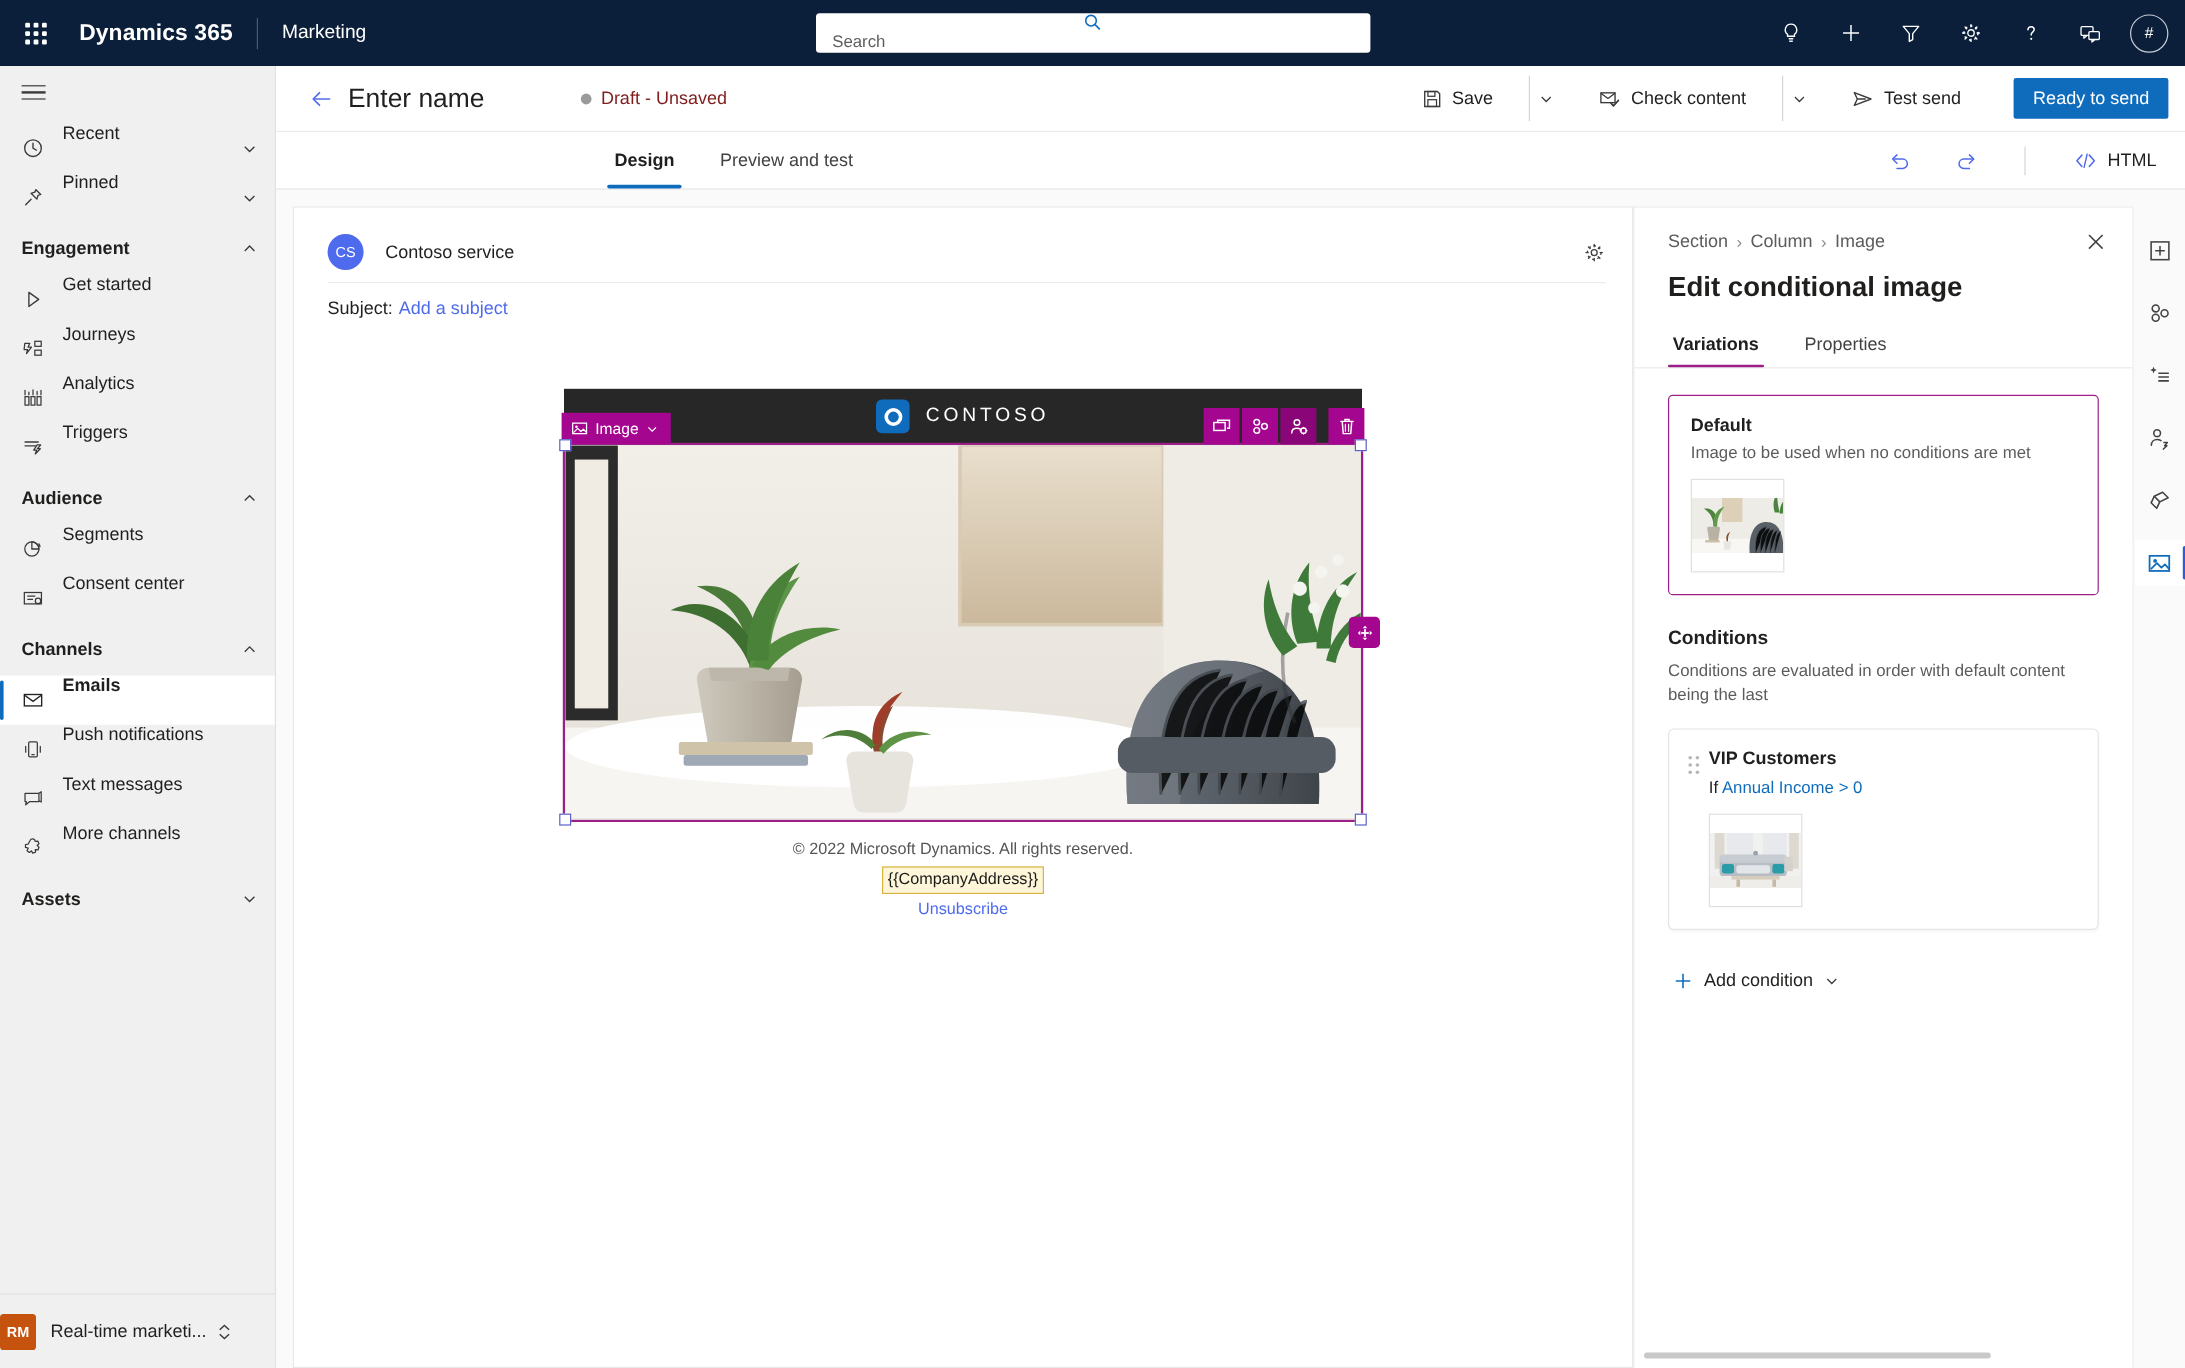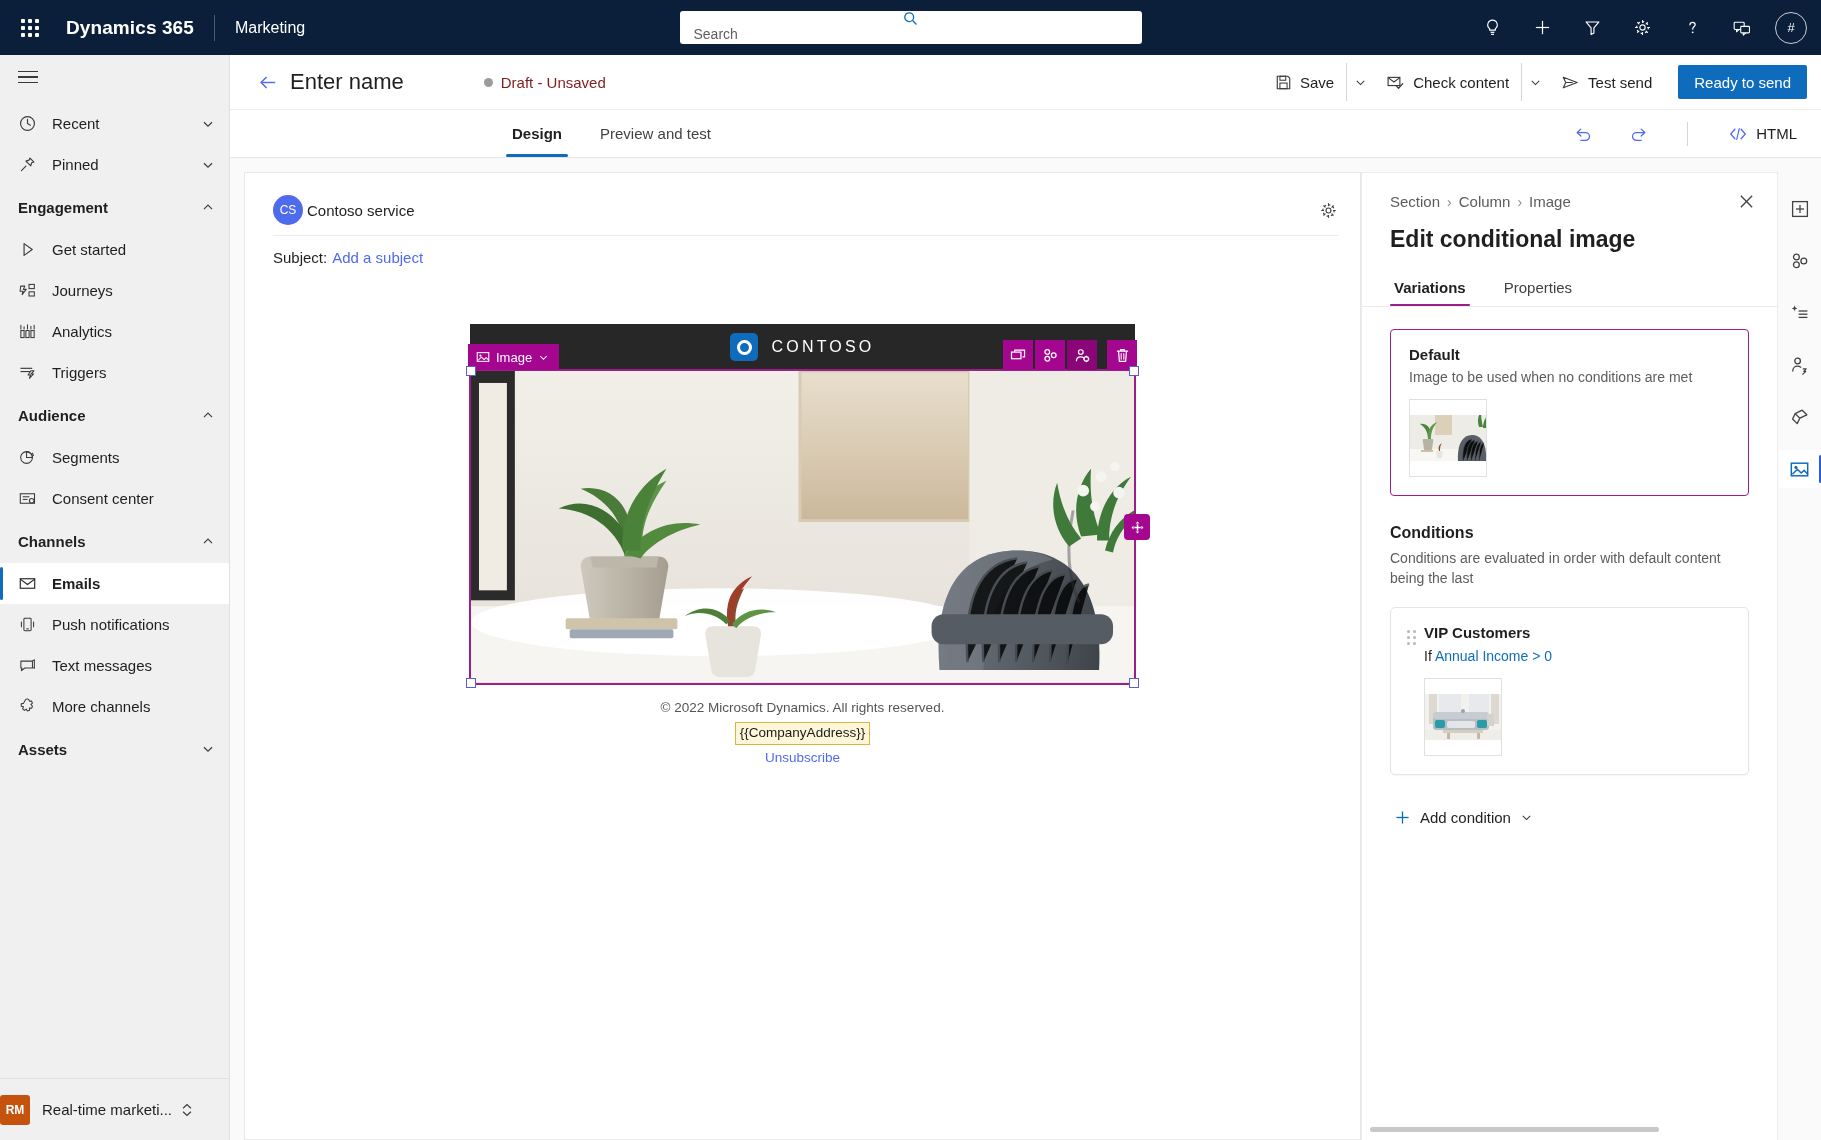--- a/index.html
+++ b/index.html
@@ -78,21 +78,21 @@
     position: relative;
   }
   .hamburger {
     height: 44px; display: flex; align-items: center; padding-left: 18px;
     cursor: pointer;
   }
   .ham-lines { display: flex; flex-direction: column; gap: 4px; }
   .ham-lines i { width: 20px; height: 1.6px; background: #3b3a39; display: block; }
   .side-scroll { flex: 1; overflow: hidden; padding-top: 4px; }
   .side-row {
-    height: 41px; display: flex; align-items: center;
+    height: 41px; display: flex; 
     padding-left: 18px; padding-right: 14px; cursor: pointer;
     position: relative; font-size: 15px; color: #201f1e;
   }
   .side-ico {
     width: 28px; min-width: 28px; display: flex; align-items: center;
     color: #242424;
   }
   .side-label { margin-left: 6px; white-space: nowrap; }
   .side-chev { margin-left: auto; display: flex; align-items: center; color: #3b3a39; }
   .group-head {
@@ -134,21 +134,21 @@
     justify-content: center; cursor: pointer; color: #4f6bed;
   }
   .rec-title {
     font-size: 22px; color: #201f1e; margin-left: 6px; cursor: text;
   }
   .status-wrap {
     display: flex; align-items: center; margin-left: 80px; gap: 8px;
   }
   .status-dot { width: 9px; height: 9px; border-radius: 50%; background: #9b9b9b; }
   .status-text { font-size: 15px; color: #7f1d1d; }
-  .cmd-right { margin-left: auto; display: flex; align-items: center; gap: 2px; }
+  .cmd-right { margin-left: auto; display: flex; align-items: center; gap: 20px; }
   .cmd-item {
     height: 38px; display: flex; align-items: center; gap: 8px;
     padding: 0 10px; font-size: 15px; color: #201f1e; cursor: pointer;
     white-space: nowrap;
   }
   .cmd-split {
     width: 28px; height: 38px; display: flex; align-items: center;
     justify-content: center; cursor: pointer; border-left: 1px solid #d6d6d6;
   }
   .primary-btn {
@@ -195,21 +195,21 @@
   }
   .email-head {
     padding: 14px 22px 0 28px;
   }
   .sender-row { display: flex; align-items: center; height: 46px; }
   .sender-avatar {
     width: 30px; height: 30px; border-radius: 50%; background: #4f6bed;
     color: #fff; font-size: 12px; display: flex; align-items: center;
     justify-content: center; font-weight: 500;
   }
-  .sender-name { margin-left: 4px; font-size: 15px; color: #201f1e; }
+  .sender-name { margin-left: 18px; font-size: 15px; color: #201f1e; }
   .gear-right { margin-left: auto; cursor: pointer; color: #424242; display: flex; }
   .email-head-div { height: 1px; background: #ebebeb; margin-top: 2px; }
   .subject-row {
     height: 42px; display: flex; align-items: center;
     font-size: 15px; color: #201f1e;
   }
   .subject-link { color: #4f6bed; margin-left: 5px; cursor: pointer; }
 
   .email-body {
     flex: 1; overflow: hidden; position: relative;

